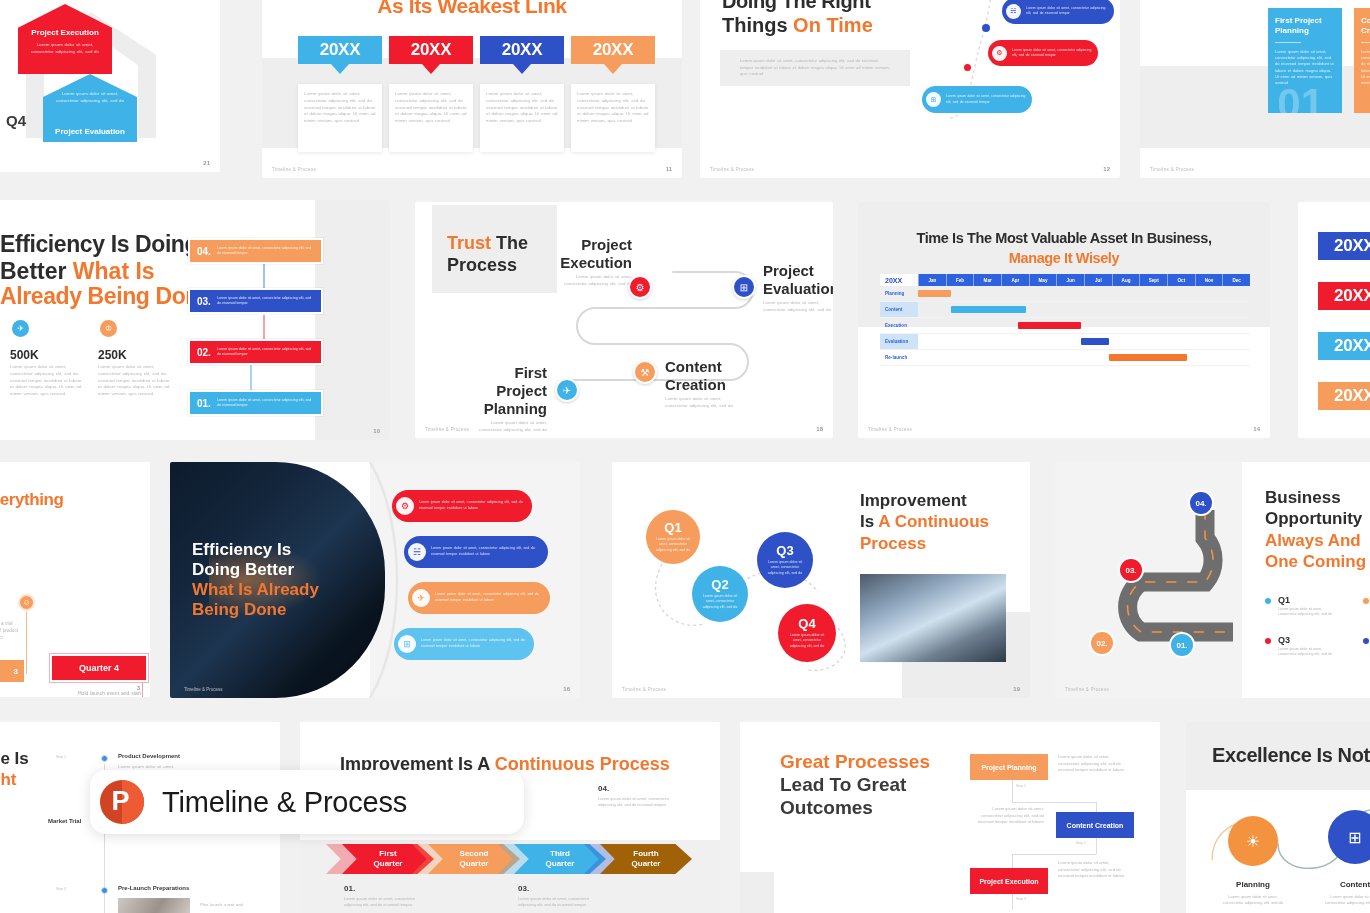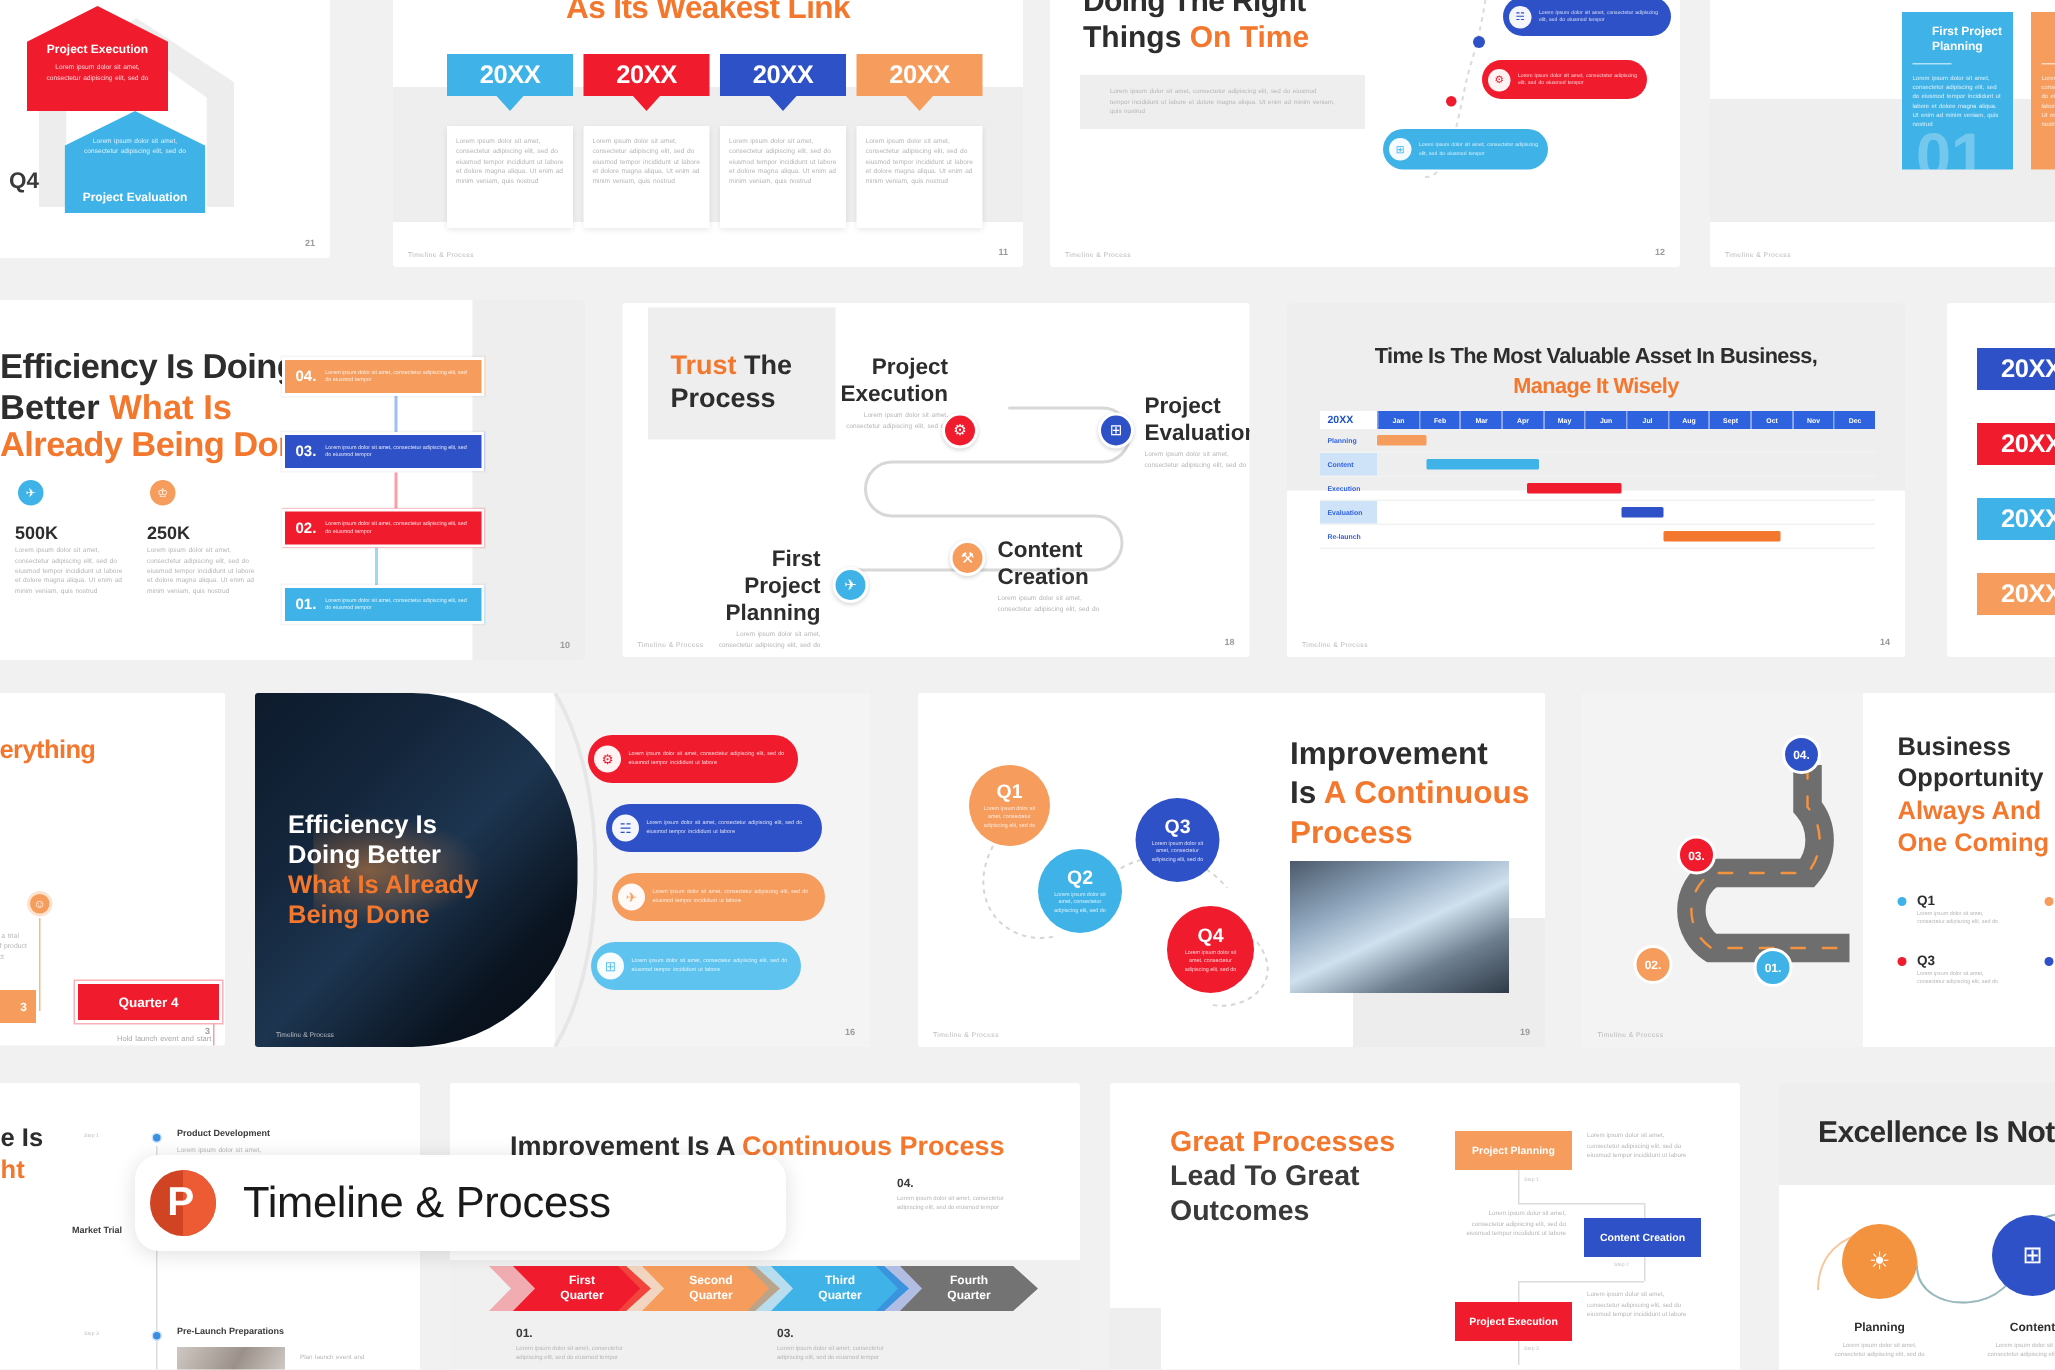--- a/index.html
+++ b/index.html
@@ -70,21 +70,21 @@
   .pill { position: absolute; border-radius: 999px; display: flex; align-items: center; }
   .pill .ic {
     width: 15px; height: 15px; border-radius: 50%;
     background: rgba(255,255,255,.95); margin: 0 5px 0 4px; flex: 0 0 auto;
     display: flex; align-items: center; justify-content: center; font-size: 7px;
   }
   .dot { position: absolute; border-radius: 50%; }
 
   
   .numcard { position: absolute; padding: 8px 7px; overflow: hidden; }
-  .numcard h4 { color: #fff; font-size: 8px; font-weight: bold; line-height: 1.25; margin-left: 13px; }
+  .numcard h4 { color: #fff; font-size: 8px; font-weight: bold; line-height: 1.25; }
   .numcard .rule { width: 26px; height: 1px; background: rgba(255,255,255,.6); margin: 6px 0 6px; }
   .numcard .big {
     position: absolute; right: 18px; bottom: -12px;
     font-size: 42px; font-weight: bold; color: rgba(255,255,255,.28); line-height: 1;
   }
 
   
   .statcirc {
     position: absolute; width: 17px; height: 17px; border-radius: 50%;
     display: flex; align-items: center; justify-content: center; font-size: 8px; color: #fff;
@@ -517,21 +517,21 @@
     </div>
     <div class="pill" style="left:224px; top:166px; width:140px; height:32px; background:#5ec3ef;">
       <div class="ic" style="color:#5ec3ef; width:18px; height:18px; font-size:9px;">⊞</div>
       <div class="lorem w" style="font-size:3.6px; padding-right:8px;">Lorem ipsum dolor sit amet, consectetur adipiscing elit, sed do eiusmod tempor incididunt ut labore</div>
     </div>
     <div class="page-num">16</div>
   </div>
 
   <div class="slide" style="left:612px; top:462px; width:418px; height:236px;">
     <div class="gray-panel" style="left:290px; top:150px; width:128px; height:86px; background:#ededed;"></div>
-    <div style="position:absolute; left:248px; top:28px; font-size:21px; font-weight:bold; color:#2d2d2d; line-height:1.25;">
+    <div style="position:absolute; left:248px; top:28px; font-size:17px; font-weight:bold; color:#2d2d2d; line-height:1.25;">
       <span>Improvement</span><br>
       <span>Is </span><span class="or">A Continuous</span><br>
       <span class="or">Process</span>
     </div>
     <div style="position:absolute; left:248px; top:112px; width:146px; height:88px; background:linear-gradient(155deg,#4c5a6b 0%,#8fa6bd 30%,#cfe0ee 52%,#6e7f90 74%,#2e3a47 100%);"></div>
 
     <svg style="position:absolute; left:30px; top:40px; width:230px; height:180px;">
       <path d="M20 62 C 0 100, 30 130, 62 122" stroke="#d5d5d5" stroke-width="1.3" fill="none" stroke-dasharray="3,3"></path>
       <path d="M100 80 C 130 60, 160 70, 176 90" stroke="#d5d5d5" stroke-width="1.3" fill="none" stroke-dasharray="3,3"></path>
       <path d="M196 126 C 216 152, 190 172, 166 168" stroke="#d5d5d5" stroke-width="1.3" fill="none" stroke-dasharray="3,3"></path>
@@ -642,21 +642,21 @@
     </div>
     <div class="arrowq ghost" style="left:112px; top:122px; width:92px; background:#f69c5c;"></div>
     <div class="arrowq" style="left:128px; top:122px; width:92px; background:#f69c5c;">
       <div><span>Second</span><br><span>Quarter</span></div>
     </div>
     <div class="arrowq ghost" style="left:198px; top:122px; width:92px; background:#3fb3e8;"></div>
     <div class="arrowq" style="left:214px; top:122px; width:92px; background:#3fb3e8;">
       <div><span>Third</span><br><span>Quarter</span></div>
     </div>
     <div class="arrowq ghost" style="left:284px; top:122px; width:92px; background:#2f51c8;"></div>
-    <div class="arrowq" style="left:300px; top:122px; width:92px; background:#737373;">
+    <div class="arrowq" style="left:300px; top:122px; width:92px; background:#a16207;">
       <div><span>Fourth</span><br><span>Quarter</span></div>
     </div>
 
     <div class="aq-cap" style="left:44px; top:162px; width:80px;">
       <div class="n">01.</div>
       <div class="t">Lorem ipsum dolor sit amet, consectetur adipiscing elit, sed do eiusmod tempor</div>
     </div>
     <div class="aq-cap" style="left:218px; top:162px; width:80px;">
       <div class="n">03.</div>
       <div class="t">Lorem ipsum dolor sit amet, consectetur adipiscing elit, sed do eiusmod tempor</div>

